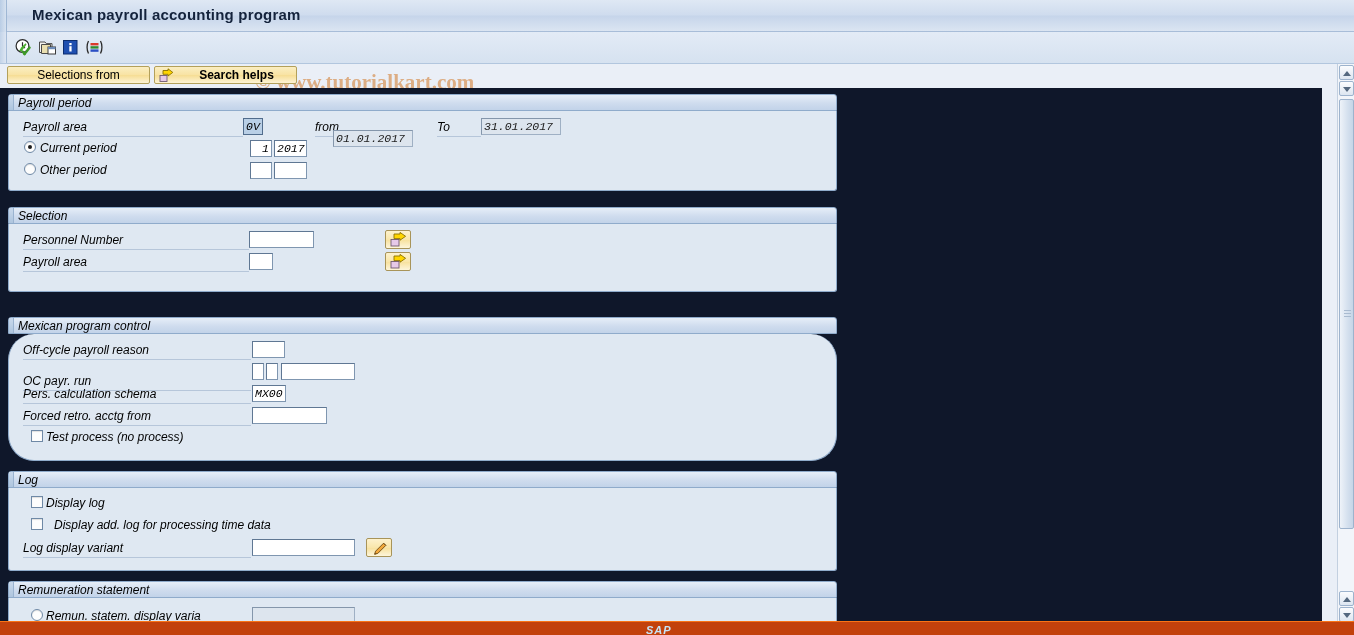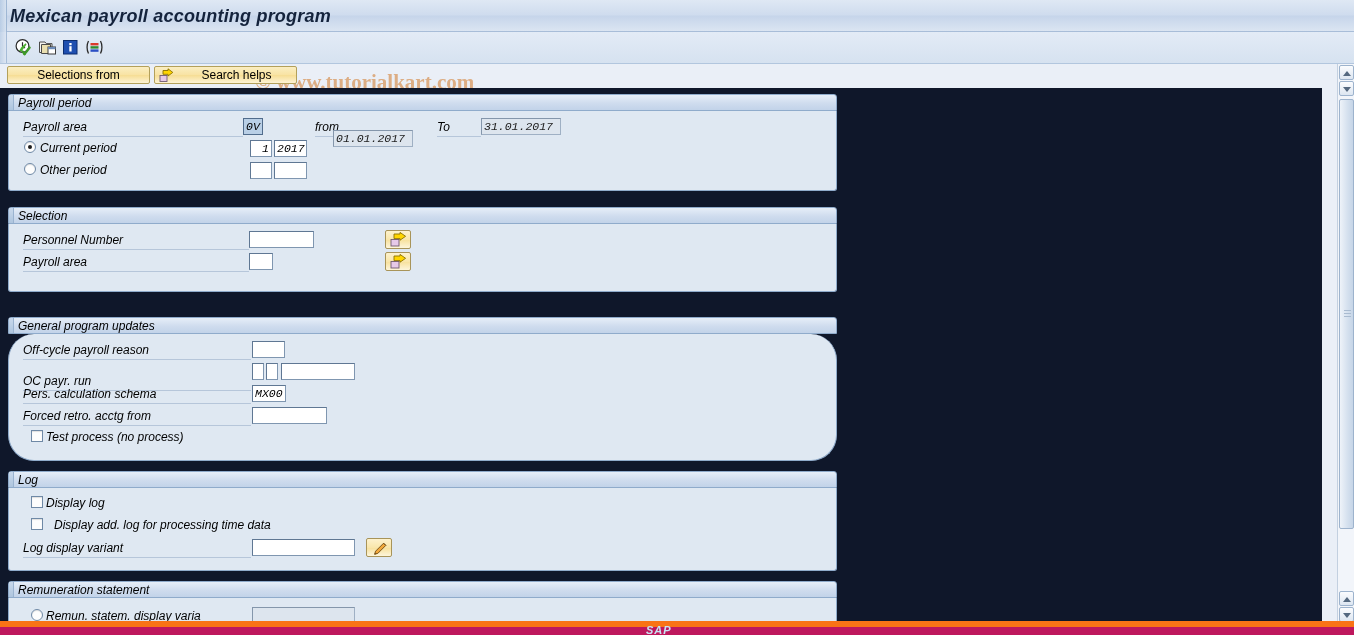--- a/index.html
+++ b/index.html
@@ -24,22 +24,22 @@
     position: absolute; left: 0; top: 0; width: 1354px; height: 32px;
     background: linear-gradient(to bottom, #dfe8f4 0%, #cfdcee 48%, #c6d5ea 52%, #dbe5f2 100%);
     border-bottom: 1px solid #a8bdd8;
   }
   .titlebar .lgrip {
     position: absolute; left: 0; top: 0; width: 7px; height: 32px;
     background: linear-gradient(to right, #b9cde5, #d7e2f0);
     border-right: 1px solid #9fb7d4;
   }
   .titlebar .ttext {
-    position: absolute; left: 10px; top: 6px;
-    font-size: 18px; font-weight: bold; font-style: italic;
+    position: absolute; left: 32px; top: 6px;
+    font-size: 15px; font-weight: bold; 
     color: #14233c; letter-spacing: .2px;
     white-space: nowrap;
   }
 
   
   .toolbar {
     position: absolute; left: 0; top: 32px; width: 1354px; height: 32px;
     background: linear-gradient(to bottom, #e3ebf6 0%, #d6e2f0 100%);
     border-bottom: 1px solid #b2c6de;
   }
@@ -194,21 +194,21 @@
     position: absolute; left: 4px; top: 50%; margin-top: -4px;
     width: 7px; height: 8px;
   }
   .vs-grip i {
     display:block; height:1px; background:#a9bbd0; margin-bottom:2px;
   }
 
   
   .statusbar {
     position: absolute; left: 0; bottom: 0; width: 1354px; height: 14px;
-    background: #be185d; border-top: 6px solid #f97316;
+    background: #c2410c; border-top: 1px solid #f97316;
     font-size: 10px; color: #5a6676;
   }
   .sap-logo {
     position: absolute; left: 646px; bottom: -1px;
     font-family: "Liberation Sans", sans-serif;
     font-size: 11px; font-weight: bold; font-style: italic;
     color: #c9e3f5; letter-spacing: 1px;
   }
 </style>
 </head>
@@ -261,21 +261,21 @@
       </svg>
     </div>
 
     <div class="watermark">© www.tutorialkart.com</div>
   </div>
 
   <div class="btnrow">
     <div class="sapbtn" style="left:7px; width:143px;">
       <span>Selections from</span>
     </div>
-    <div class="sapbtn" style="left:154px; width:143px;">
+    <div class="sapbtn" style="left:154px; width:143px;font-weight:bold;">
       <span class="ico">
         <svg width="15" height="15" viewBox="0 0 15 15">
           <rect x="1" y="7.5" width="7" height="6" fill="#e6c9e8" stroke="#6f5a72" stroke-width=".9"></rect>
           <path d="M4 2.5 H9 V0.8 L13.8 4.4 L9 8 V6.3 H4 Z" fill="#ffd500" stroke="#8a7000" stroke-width=".9"></path>
         </svg>
       </span>
       <span style="padding-left:22px;">Search helps</span>
     </div>
   </div>
 
@@ -324,21 +324,21 @@
         <div class="iconbtn" style="left:376px; top:28px;">
           <svg width="17" height="15" viewBox="0 0 17 15">
             <rect x="1" y="7.5" width="8" height="6.5" fill="#e6c9e8" stroke="#6f5a72" stroke-width=".9"></rect>
             <path d="M4 2 H10 V0.4 L15.6 4.3 L10 8.2 V6.6 H4 Z" fill="#ffd500" stroke="#8a7000" stroke-width=".9"></path>
           </svg>
         </div>
       </div>
     </div>
 
     <div class="panel" style="top:229px;">
-      <div class="panel-hd">General program updates</div>
+      <div class="panel-hd">Mexican program control</div>
       <div class="panel-bd" style="height:127px;border-radius:26px;">
 
         <div class="lbl u" style="left:14px; top:9px; width:228px;">Off-cycle payroll reason</div>
         <div class="fld" style="left:243px; top:7px; width:33px;"></div>
 
         <div class="lbl u" style="left:14px; top:40px; width:228px;">OC payr. run</div>
         <div class="fld" style="left:243px; top:29px; width:12px;"></div>
         <div class="fld" style="left:257px; top:29px; width:12px;"></div>
         <div class="fld" style="left:272px; top:29px; width:74px;"></div>
 

